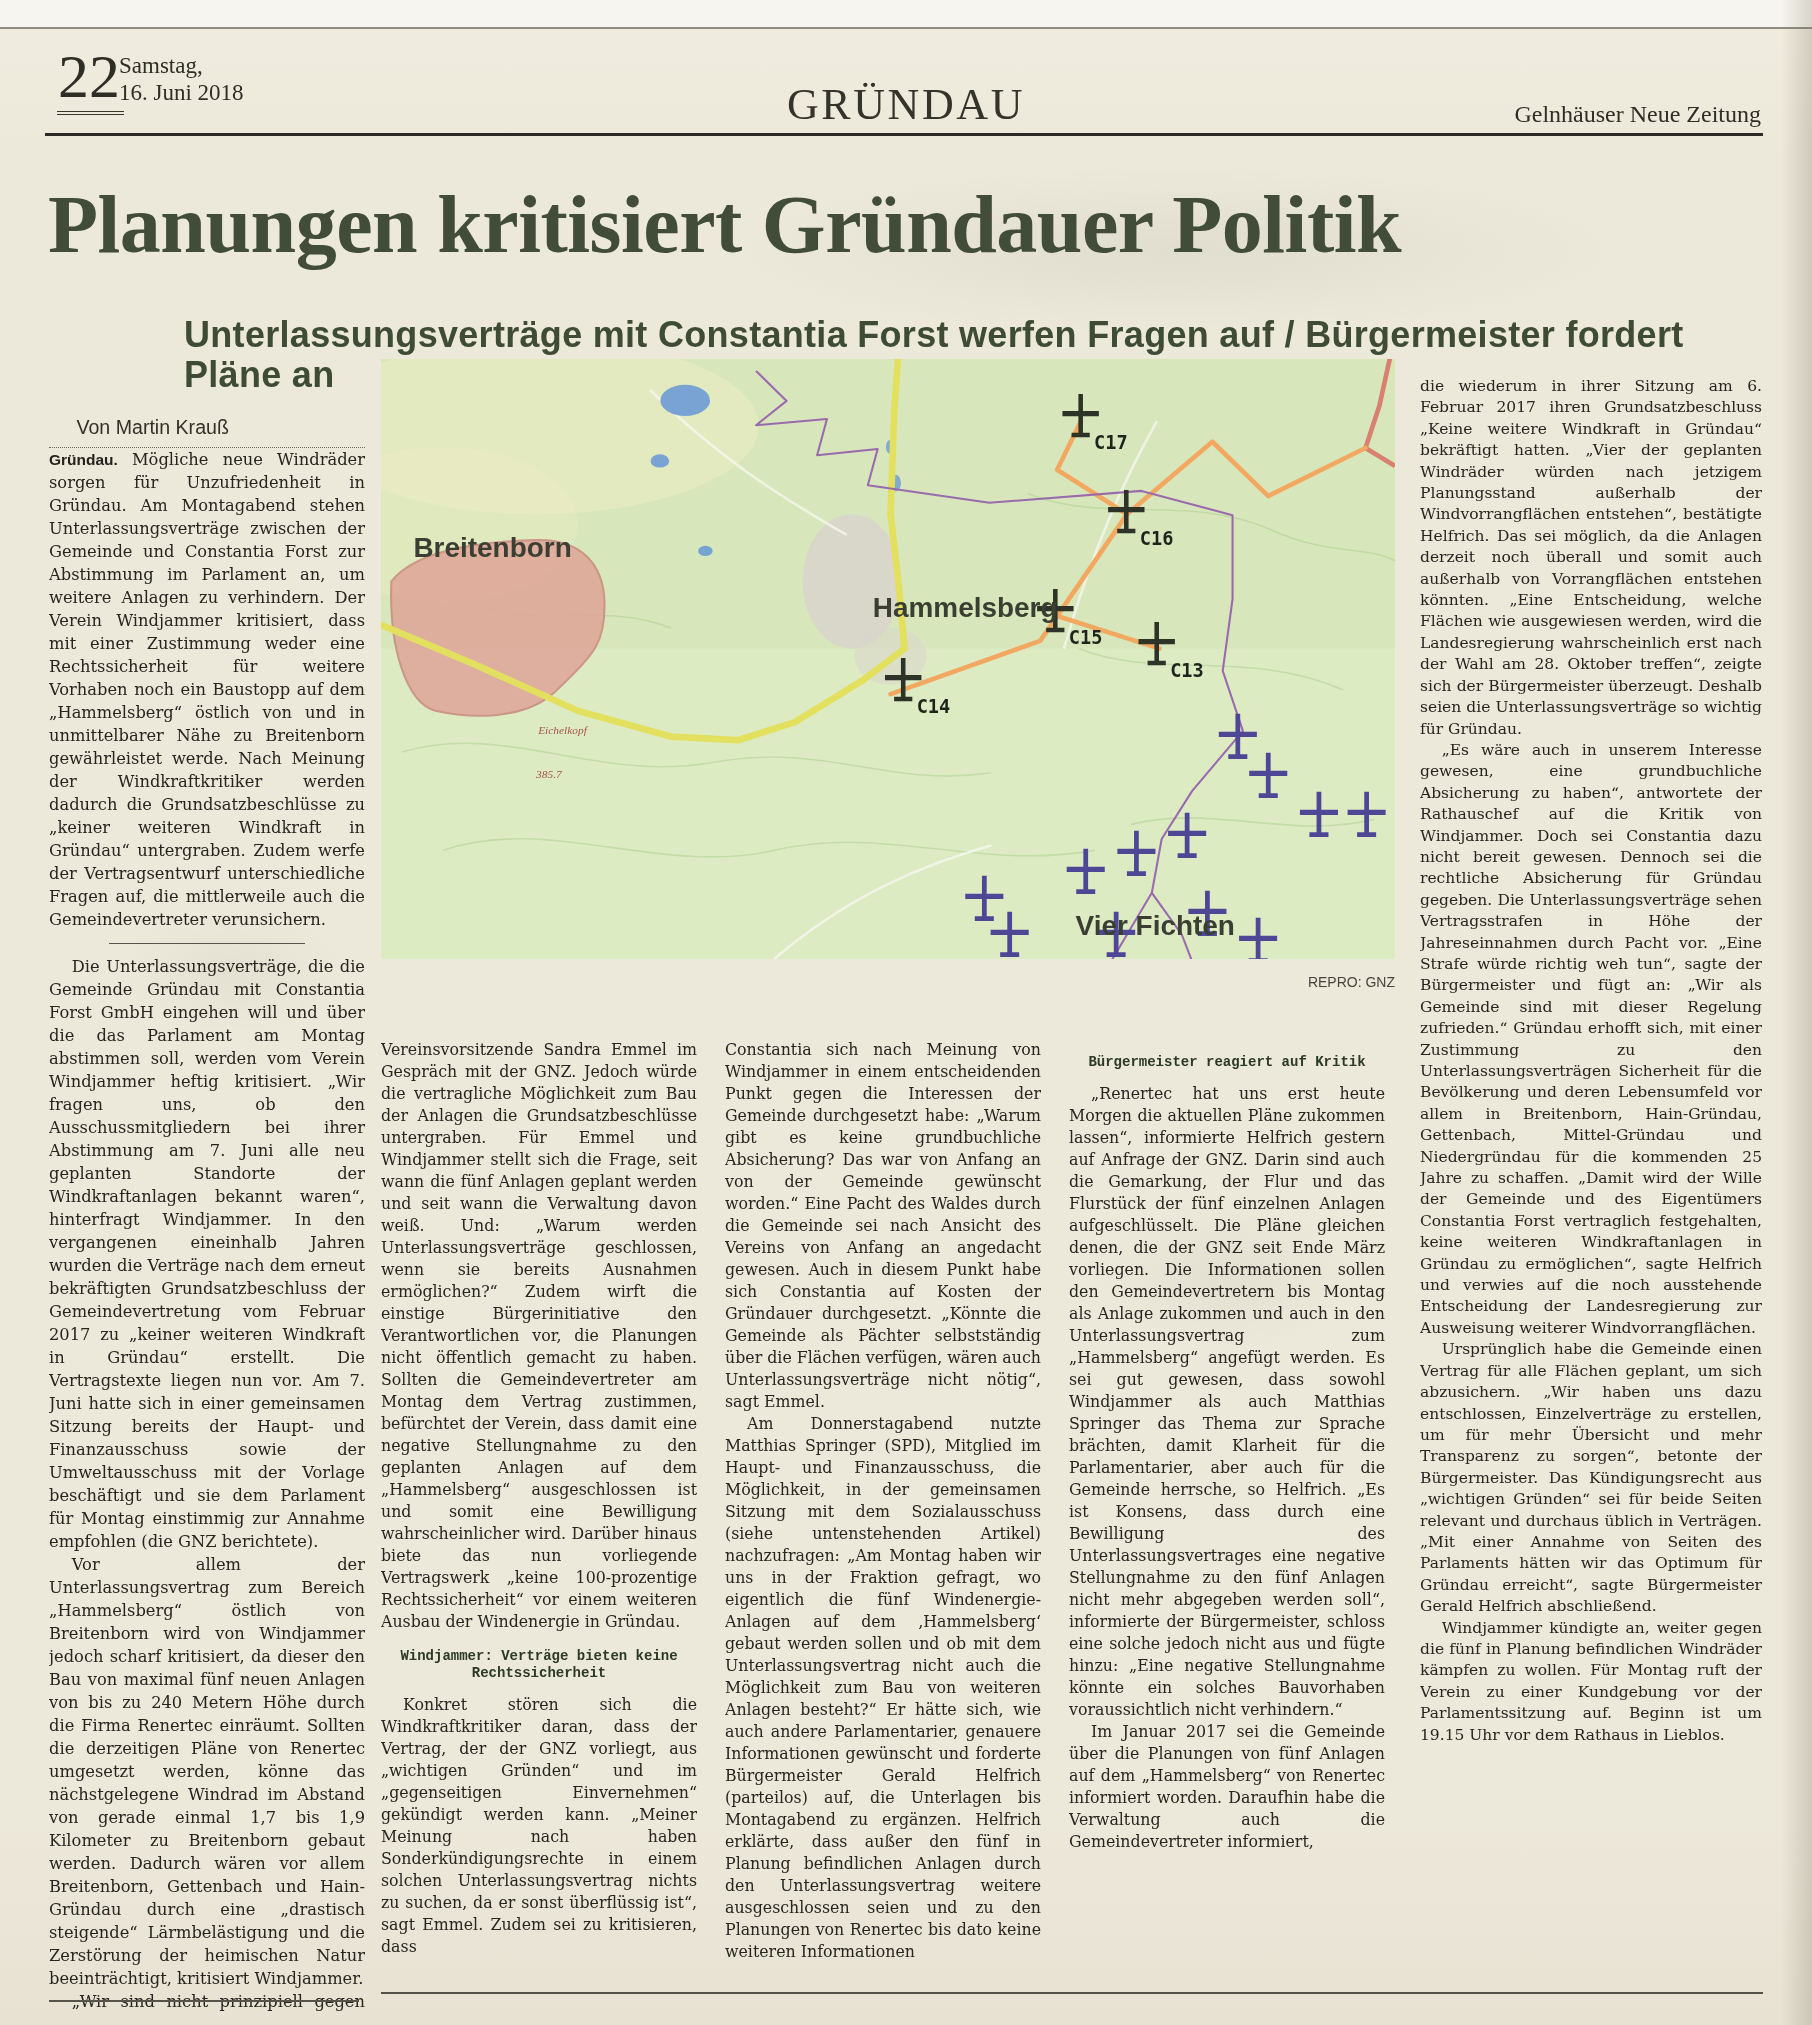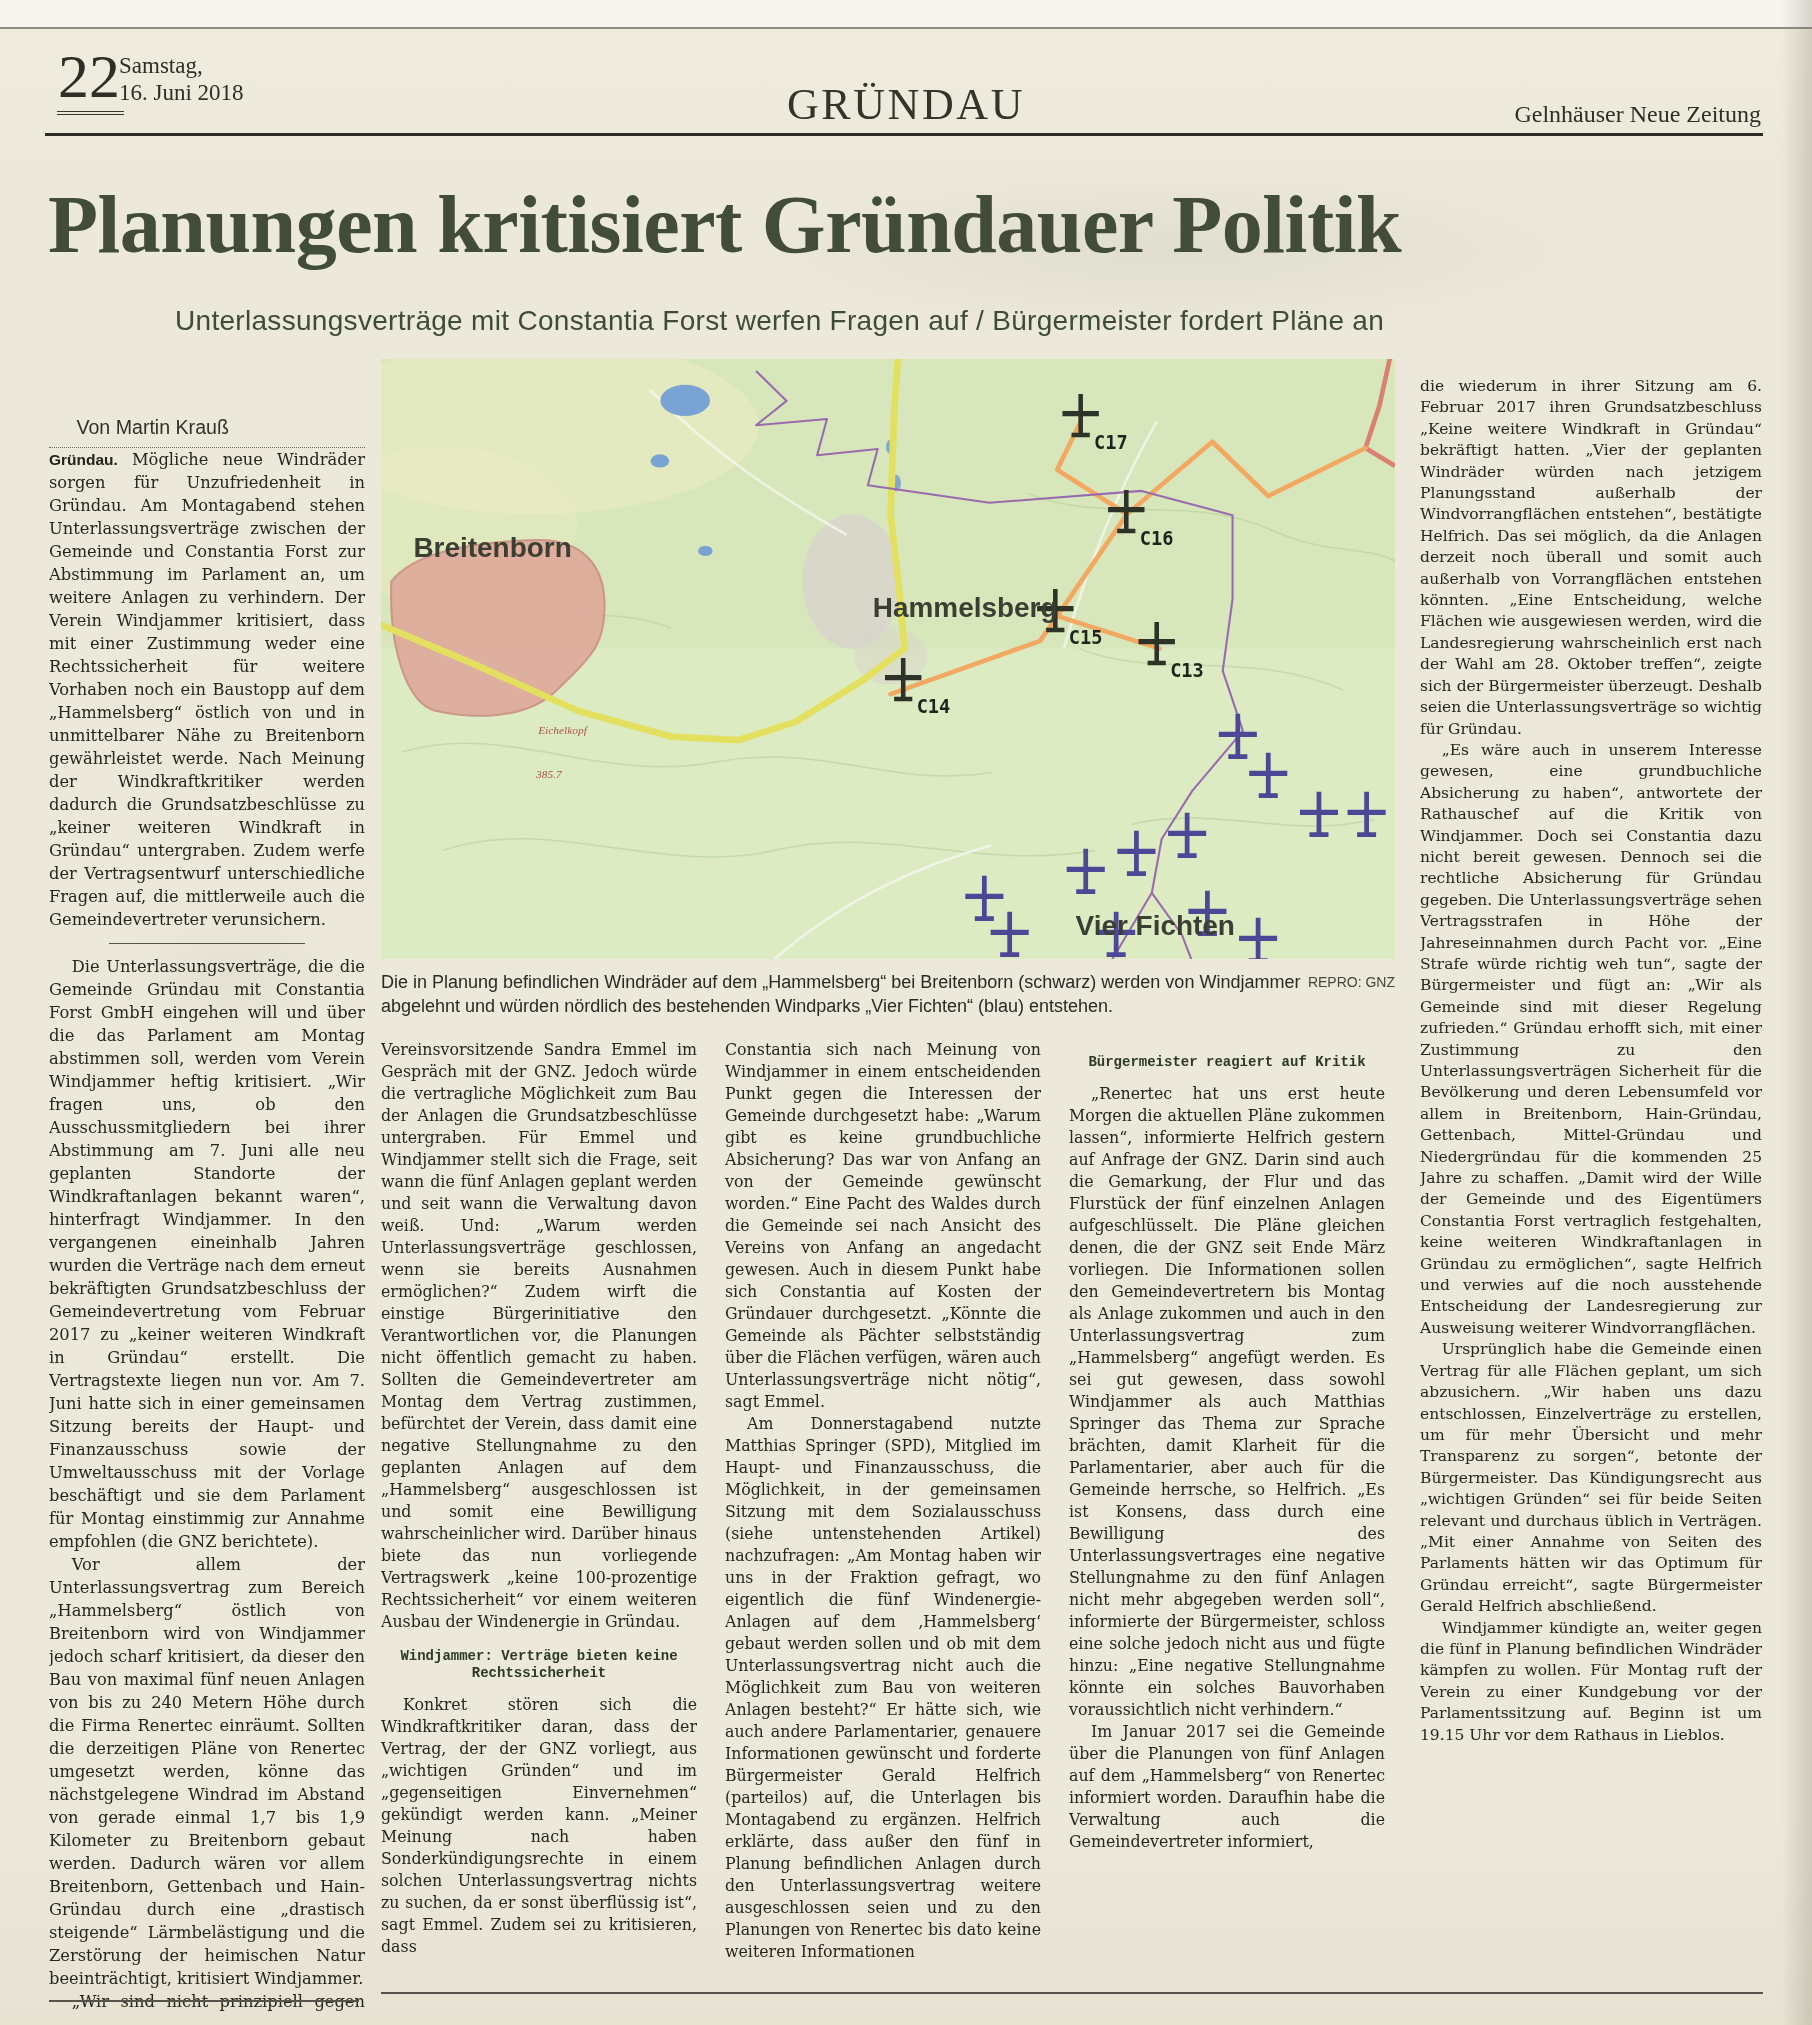--- a/index.html
+++ b/index.html
@@ -20,22 +20,22 @@
   .section-title{position:absolute;left:0;top:79px;width:1812px;text-align:center;
         font-family:"Liberation Serif",serif;font-size:44px;letter-spacing:2.6px;color:#35342b;}
   .paper-name{position:absolute;right:51px;top:101px;font-family:"Liberation Serif",serif;
         font-size:24px;color:#2f2e26;text-align:center;}
   .header-rule{position:absolute;left:45px;top:133px;width:1718px;height:2.6px;background:#2b2a23;}
 
   
   .headline{position:absolute;left:48px;top:182px;width:1726px;margin:0;
         font-family:"Liberation Serif",serif;font-weight:700;font-size:82px;line-height:1.05;
         letter-spacing:-0.5px;color:#414d39;}
-  .subdeck{position:absolute;left:175px;top:306px;width:1602px;margin:0;
-        font-family:"Liberation Sans",sans-serif;font-weight:400;font-size:28px;line-height:1.1;
+  .subdeck{position:absolute;left:175px;top:306px;width:1602px;margin:9px;
+        font-family:"Liberation Sans",sans-serif;font-weight:700;font-size:36px;line-height:1.1;
         color:#3e4c36;letter-spacing:0.3px;}
 
   
   .col{position:absolute;color:#262520;hyphens:auto;-webkit-hyphens:auto;overflow:hidden;}
   .col p{margin:0;text-indent:1.4em;text-align:justify;}
   .col p.noindent{text-indent:0;}
   .col p.force-last{text-align-last:justify;}
   .col-1{left:49px;top:416px;width:316px;height:1599px;font-size:16.3px;line-height:23px;}
   .col-2{left:381px;top:1039px;width:316px;height:951px;font-size:15.8px;line-height:22px;}
   .col-3{left:725px;top:1039px;width:316px;height:951px;font-size:15.8px;line-height:22px;}
@@ -179,21 +179,20 @@
         <text x="1035.4" y="684.4" font-family="&quot;DejaVu Sans Mono&quot;,monospace" font-weight="bold" font-size="36" fill="#1e231c">C14</text>
         <text x="62.720000000000006" y="383.4" font-family="&quot;Liberation Sans&quot;,sans-serif" font-weight="600" font-size="54" fill="#3b3f33">Breitenborn</text>
         <text x="950.6" y="499.4" font-family="&quot;Liberation Sans&quot;,sans-serif" font-weight="600" font-size="54" fill="#3b3f33">Hammelsberg</text>
         <text x="1342.6000000000001" y="1114.2" font-family="&quot;Liberation Sans&quot;,sans-serif" font-weight="600" font-size="54" fill="#3b3f33">Vier Fichten</text>
         <text x="303.8" y="725" font-family="&quot;Liberation Serif&quot;,serif" font-style="italic" font-size="22" fill="#a8544a">Eichelkopf</text>
         <text x="299.8" y="811" font-family="&quot;Liberation Serif&quot;,serif" font-style="italic" font-size="22" fill="#a8544a">385.7</text>
       </svg>
   </figure>
   <figcaption class="map-caption">
     <span class="credit">REPRO: GNZ</span>
-    <span>Die in Planung befindlichen Windräder auf dem „Hammelsberg“ bei Breitenborn (schwarz) werden von Windjammer abgelehnt und würden nördlich des bestehenden Windparks „Vier Fichten“ (blau) entstehen.</span>
   </figcaption>
 
   <div class="col col-2">
     <p class="noindent">Vereinsvorsitzende Sandra Emmel im Gespräch mit der GNZ. Jedoch würde die vertragliche Möglichkeit zum Bau der Anlagen die Grundsatzbeschlüsse untergraben. Für Emmel und Windjammer stellt sich die Frage, seit wann die fünf Anlagen geplant werden und seit wann die Verwaltung davon weiß. Und: „Warum werden Unterlassungsverträge geschlossen, wenn sie bereits Ausnahmen ermöglichen?“ Zudem wirft die einstige Bürgerinitiative den Verantwortlichen vor, die Planungen nicht öffentlich gemacht zu haben. Sollten die Gemeindevertreter am Montag dem Vertrag zustimmen, befürchtet der Verein, dass damit eine negative Stellungnahme zu den geplanten Anlagen auf dem „Hammelsberg“ ausgeschlossen ist und somit eine Bewilligung wahrscheinlicher wird. Darüber hinaus biete das nun vorliegende Vertragswerk „keine 100-prozentige Rechtssicherheit“ vor einem weiteren Ausbau der Windenergie in Gründau.</p>
     <h3 class="subhead">Windjammer: Verträge bieten keine Rechtssicherheit</h3>
     <p>Konkret stören sich die Windkraftkritiker daran, dass der Vertrag, der der GNZ vorliegt, aus „wichtigen Gründen“ und im „gegenseitigen Einvernehmen“ gekündigt werden kann. „Meiner Meinung nach haben Sonderkündigungsrechte in einem solchen Unterlassungsvertrag nichts zu suchen, da er sonst überflüssig ist“, sagt Emmel. Zudem sei zu kritisieren, dass</p>
   </div>
 
   <div class="col col-3">
     <p class="noindent">Constantia sich nach Meinung von Windjammer in einem entscheidenden Punkt gegen die Interessen der Gemeinde durchgesetzt habe: „Warum gibt es keine grundbuchliche Absicherung? Das war von Anfang an von der Gemeinde gewünscht worden.“ Eine Pacht des Waldes durch die Gemeinde sei nach Ansicht des Vereins von Anfang an angedacht gewesen. Auch in diesem Punkt habe sich Constantia auf Kosten der Gründauer durchgesetzt. „Könnte die Gemeinde als Pächter selbstständig über die Flächen verfügen, wären auch Unterlassungsverträge nicht nötig“, sagt Emmel.</p>

